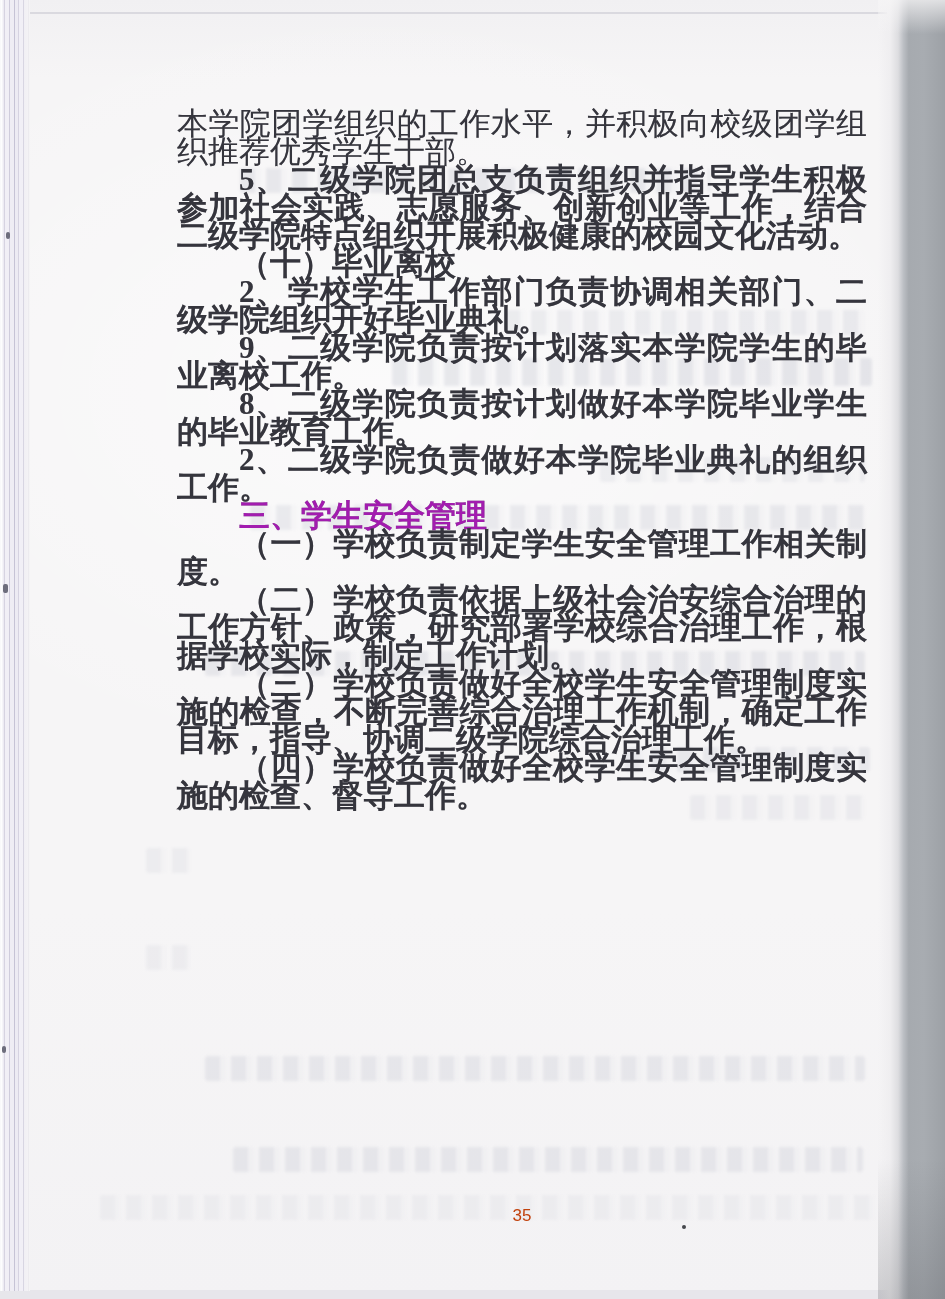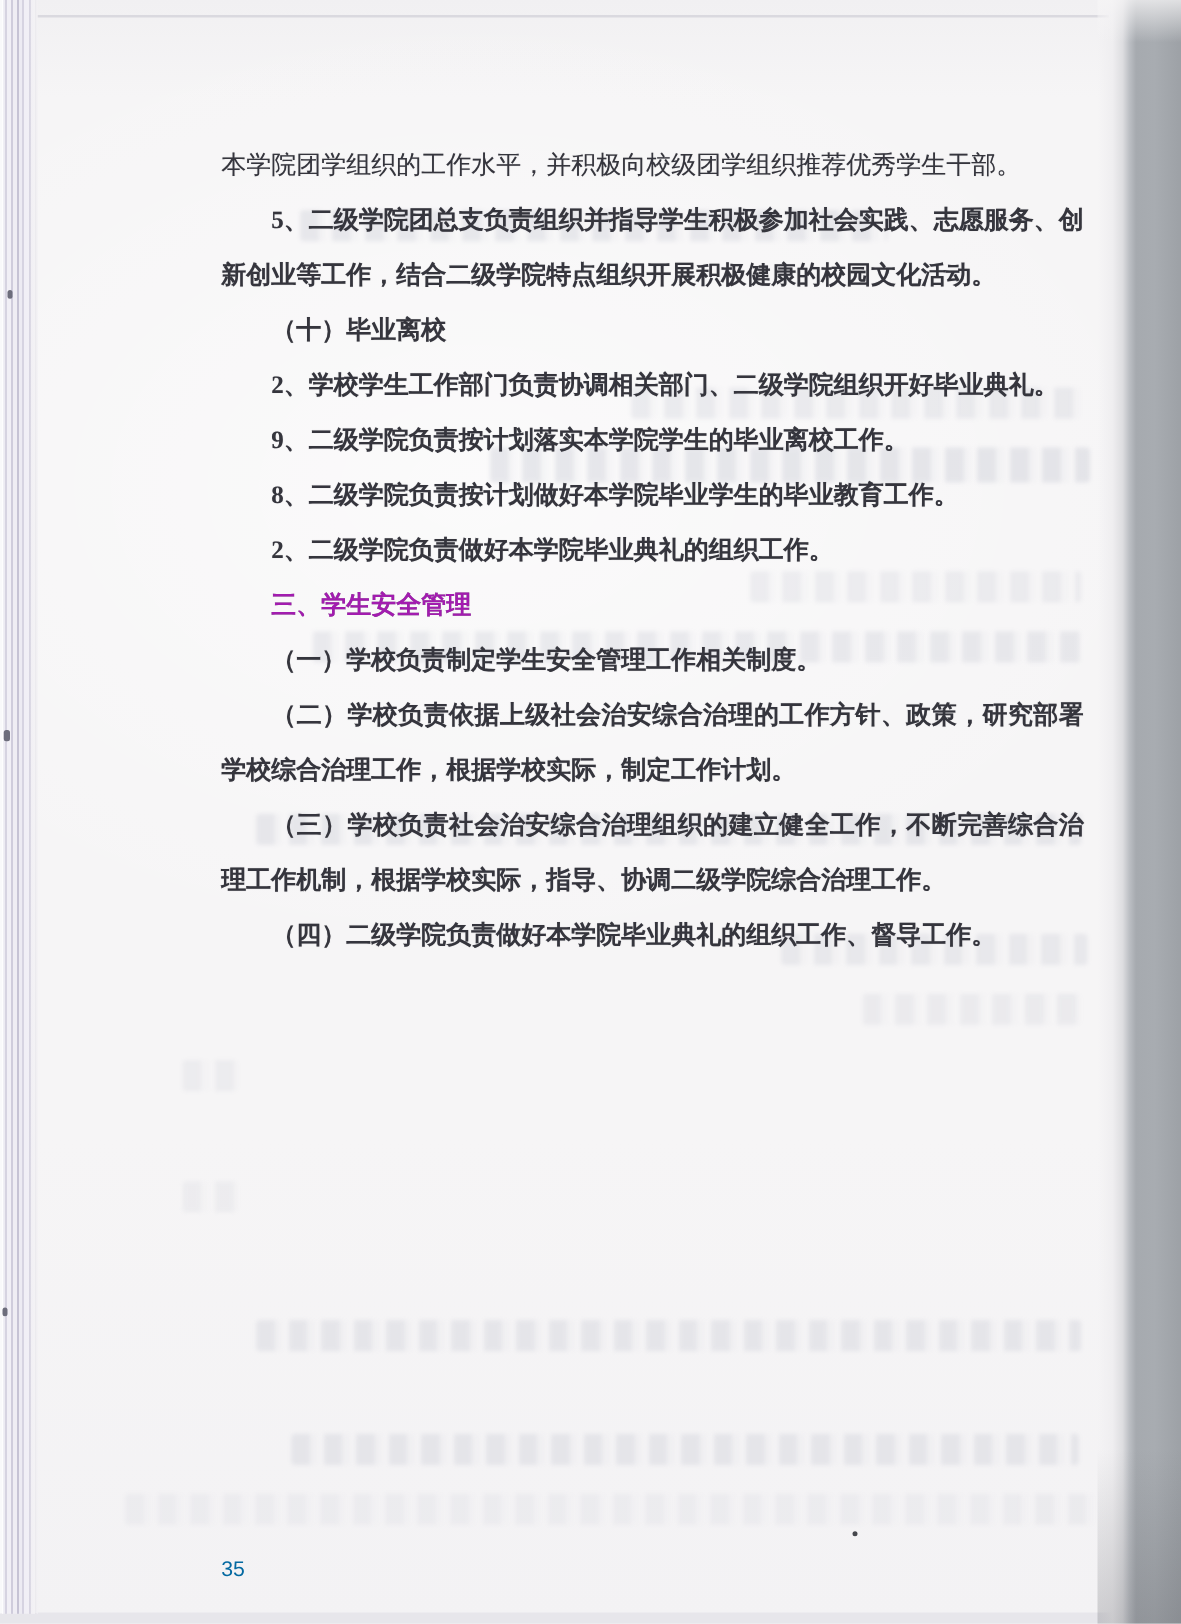--- a/index.html
+++ b/index.html
@@ -50,32 +50,32 @@
   .ghost{
     position:absolute;height:25px;border-radius:3px;filter:blur(1.8px);
     background:repeating-linear-gradient(90deg,
       rgba(138,144,166,.5) 0 15px, rgba(138,144,166,.12) 15px 21px, rgba(138,144,166,0) 21px 26px);
   }
   .speck{position:absolute;background:#6d6d7c;border-radius:2px;filter:blur(.4px);}
   .text-area{
     position:absolute;left:177px;top:110px;width:690px;z-index:3;
   }
   .text-area p{
-    margin:0;font-size:20px;line-height:44px;text-align:justify;
+    margin:0;font-size:31px;line-height:28px;text-align:justify;
     color:#35353d;letter-spacing:0;
     text-shadow:0 0 .6px rgba(53,53,61,.4);
   }
   .text-area p.indent{text-indent:2em;font-weight:bold;}
   .text-area p.heading{
     font-family:"Liberation Sans", sans-serif;font-weight:bold;color:#a21caf;
     text-shadow:0 0 .5px rgba(42,42,49,.5);
   }
   .page-number{
-    position:absolute;left:177px;top:1206px;width:690px;text-align:left;
-    font-family:"Liberation Sans", sans-serif;font-size:17px;color:#0369a1;z-index:3;margin-top:40px;
+    position:absolute;left:177px;top:1206px;width:690px;text-align:center;
+    font-family:"Liberation Sans", sans-serif;font-size:17px;color:#c2410c;z-index:3;
   }
   .ink-dot{
     position:absolute;left:682px;top:1225px;width:4px;height:4px;border-radius:50%;
     background:#45474c;z-index:3;
   }
 </style>
 </head>
 <body>
 
 <div class="scan">
@@ -99,22 +99,22 @@
     <p class="noindent">本学院团学组织的工作水平，并积极向校级团学组织推荐优秀学生干部。</p>
     <p class="indent">5、二级学院团总支负责组织并指导学生积极参加社会实践、志愿服务、创新创业等工作，结合二级学院特点组织开展积极健康的校园文化活动。</p>
     <p class="indent">（十）毕业离校</p>
     <p class="indent">2、学校学生工作部门负责协调相关部门、二级学院组织开好毕业典礼。</p>
     <p class="indent">9、二级学院负责按计划落实本学院学生的毕业离校工作。</p>
     <p class="indent">8、二级学院负责按计划做好本学院毕业学生的毕业教育工作。</p>
     <p class="indent">2、二级学院负责做好本学院毕业典礼的组织工作。</p>
     <p class="indent heading">三、学生安全管理</p>
     <p class="indent">（一）学校负责制定学生安全管理工作相关制度。</p>
     <p class="indent">（二）学校负责依据上级社会治安综合治理的工作方针、政策，研究部署学校综合治理工作，根据学校实际，制定工作计划。</p>
-    <p class="indent">（三）学校负责社会治安综合治理组织的建立健全工作，不断完善综合治理工作机制，根据学校实际，指导、协调二级学院综合治理工作。</p>
-    <p class="indent">（四）二级学院负责做好本学院毕业典礼的组织工作、督导工作。</p>
+    <p class="indent">（三）学校负责做好全校学生安全管理制度实施的检查，不断完善综合治理工作机制，确定工作目标，指导、协调二级学院综合治理工作。</p>
+    <p class="indent">（四）学校负责做好全校学生安全管理制度实施的检查、督导工作。</p>
   </div>
 
   <div class="page-number">35</div>
   <div class="ink-dot"></div>
 
   <div class="top-line"></div>
   <div class="bottom-strip"></div>
   <div class="left-stack"></div>
   <div class="right-edge"></div>
 

